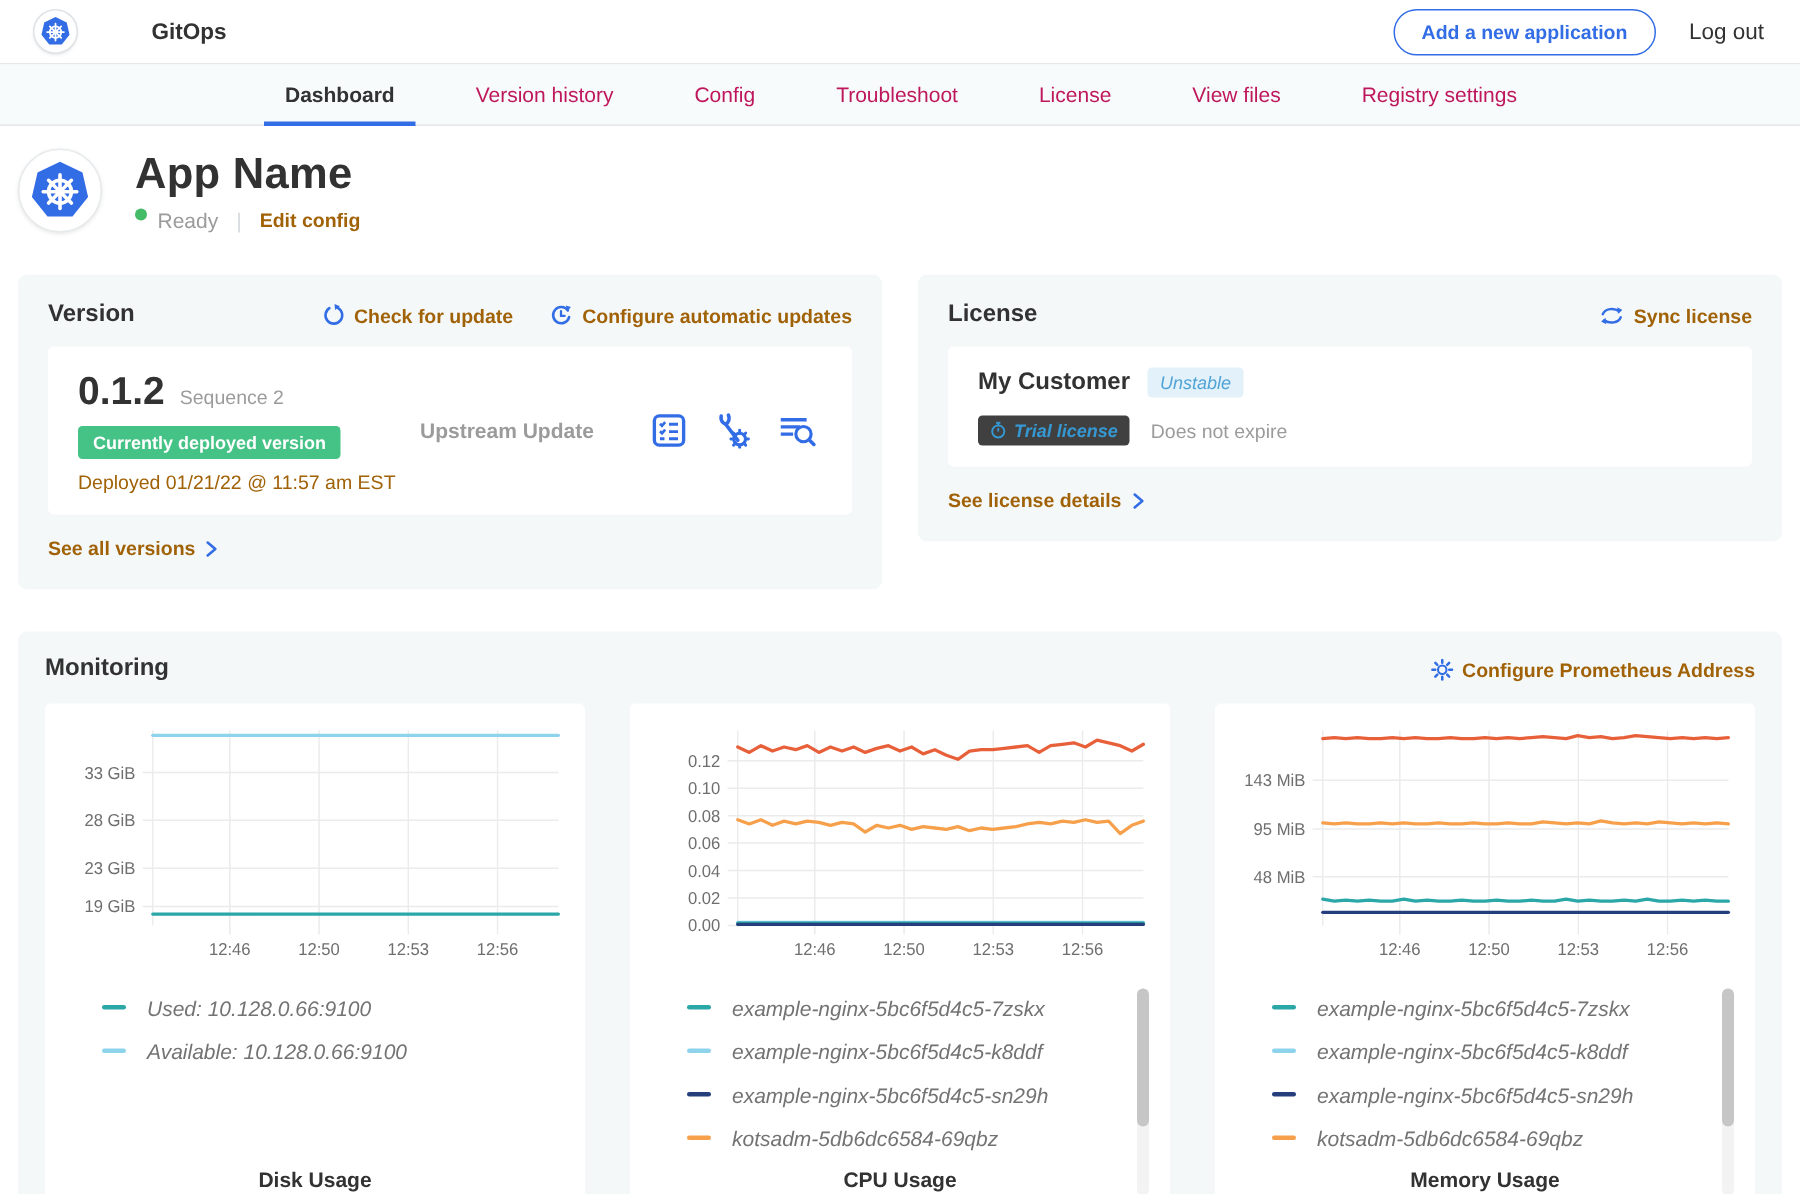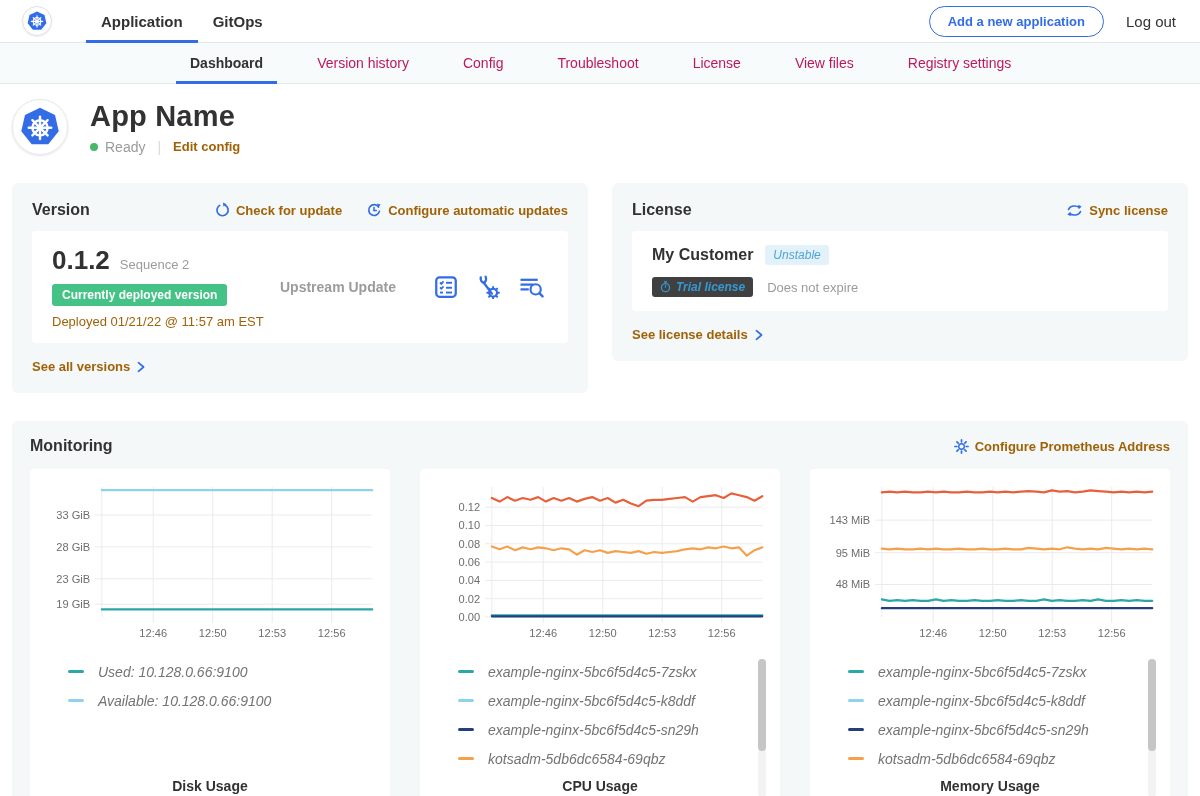--- a/index.html
+++ b/index.html
@@ -17,21 +17,21 @@
   
   .subnav { height:41px; background:#f8fbfb; border-bottom:1px solid #e3e7e9; display:flex; align-items:stretch; padding-left:176px; }
   .sub-tab { display:flex; align-items:center; padding:0 14px; margin-right:26px; font-size:14px; color:#be185d; position:relative; cursor:pointer; }
   .sub-tab.active { color:#323232; font-weight:600; }
   .sub-tab.active::after { content:""; position:absolute; left:0; right:0; bottom:-1px; height:3px; background:#326de6; }
 
   
   .app-header { display:flex; align-items:center; padding:15px 12px 18px 12px; background:#fff; }
   .app-big-icon { width:56px; height:56px; border-radius:50%; border:1px solid #e7eaec; box-shadow:0 1px 3px rgba(0,0,0,.1); display:flex; align-items:center; justify-content:center; background:#fff; margin-right:22px; }
   .app-title { font-size:29px; font-weight:700; letter-spacing:.2px; }
-  .app-status-row { display:flex; align-items:center; margin-top:6px; font-size:14px; }
+  .app-status-row { display:flex; align-items:flex-start; margin-top:6px; font-size:14px; }
   .status-dot { width:8px; height:8px; border-radius:50%; background:#44bb66; margin-right:7px; }
   .status-text { color:#9b9b9b; margin-right:12px; }
   .status-sep { color:#d6dade; margin-right:12px; }
   .link { color:#a16207; font-weight:700; font-size:13px; cursor:pointer; display:inline-flex; align-items:center; gap:6px; text-decoration:none; }
 
   
   .cards-row { display:flex; gap:24px; padding:10px 12px 0 12px; align-items:flex-start; }
   .panel { background:#f4f8f9; border-radius:6px; padding:18px 20px; }
   .version-card { width:576px; }
   .license-card { width:576px; }
@@ -89,21 +89,20 @@
         <line x1="50" y1="52" x2="22" y2="52"></line>
           <line x1="50" y1="52" x2="78" y2="52"></line>
         <line x1="50" y1="52" x2="31" y2="33"></line>
           <line x1="50" y1="52" x2="69" y2="33"></line>
         <line x1="50" y1="52" x2="31" y2="71"></line>
           <line x1="50" y1="52" x2="69" y2="71"></line>
       </g>
       <circle cx="50" cy="52" r="8" fill="#fff"></circle>
     </svg>
   </div>
-  <div class="top-tab active">Application</div>
   <div class="top-tab">GitOps</div>
   <div class="topbar-right">
     <button class="add-app-btn">Add a new application</button>
     <span class="logout">Log out</span>
   </div>
 </div>
 
 <div class="subnav">
   <div class="sub-tab active">Dashboard</div>
   <div class="sub-tab">Version history</div>

